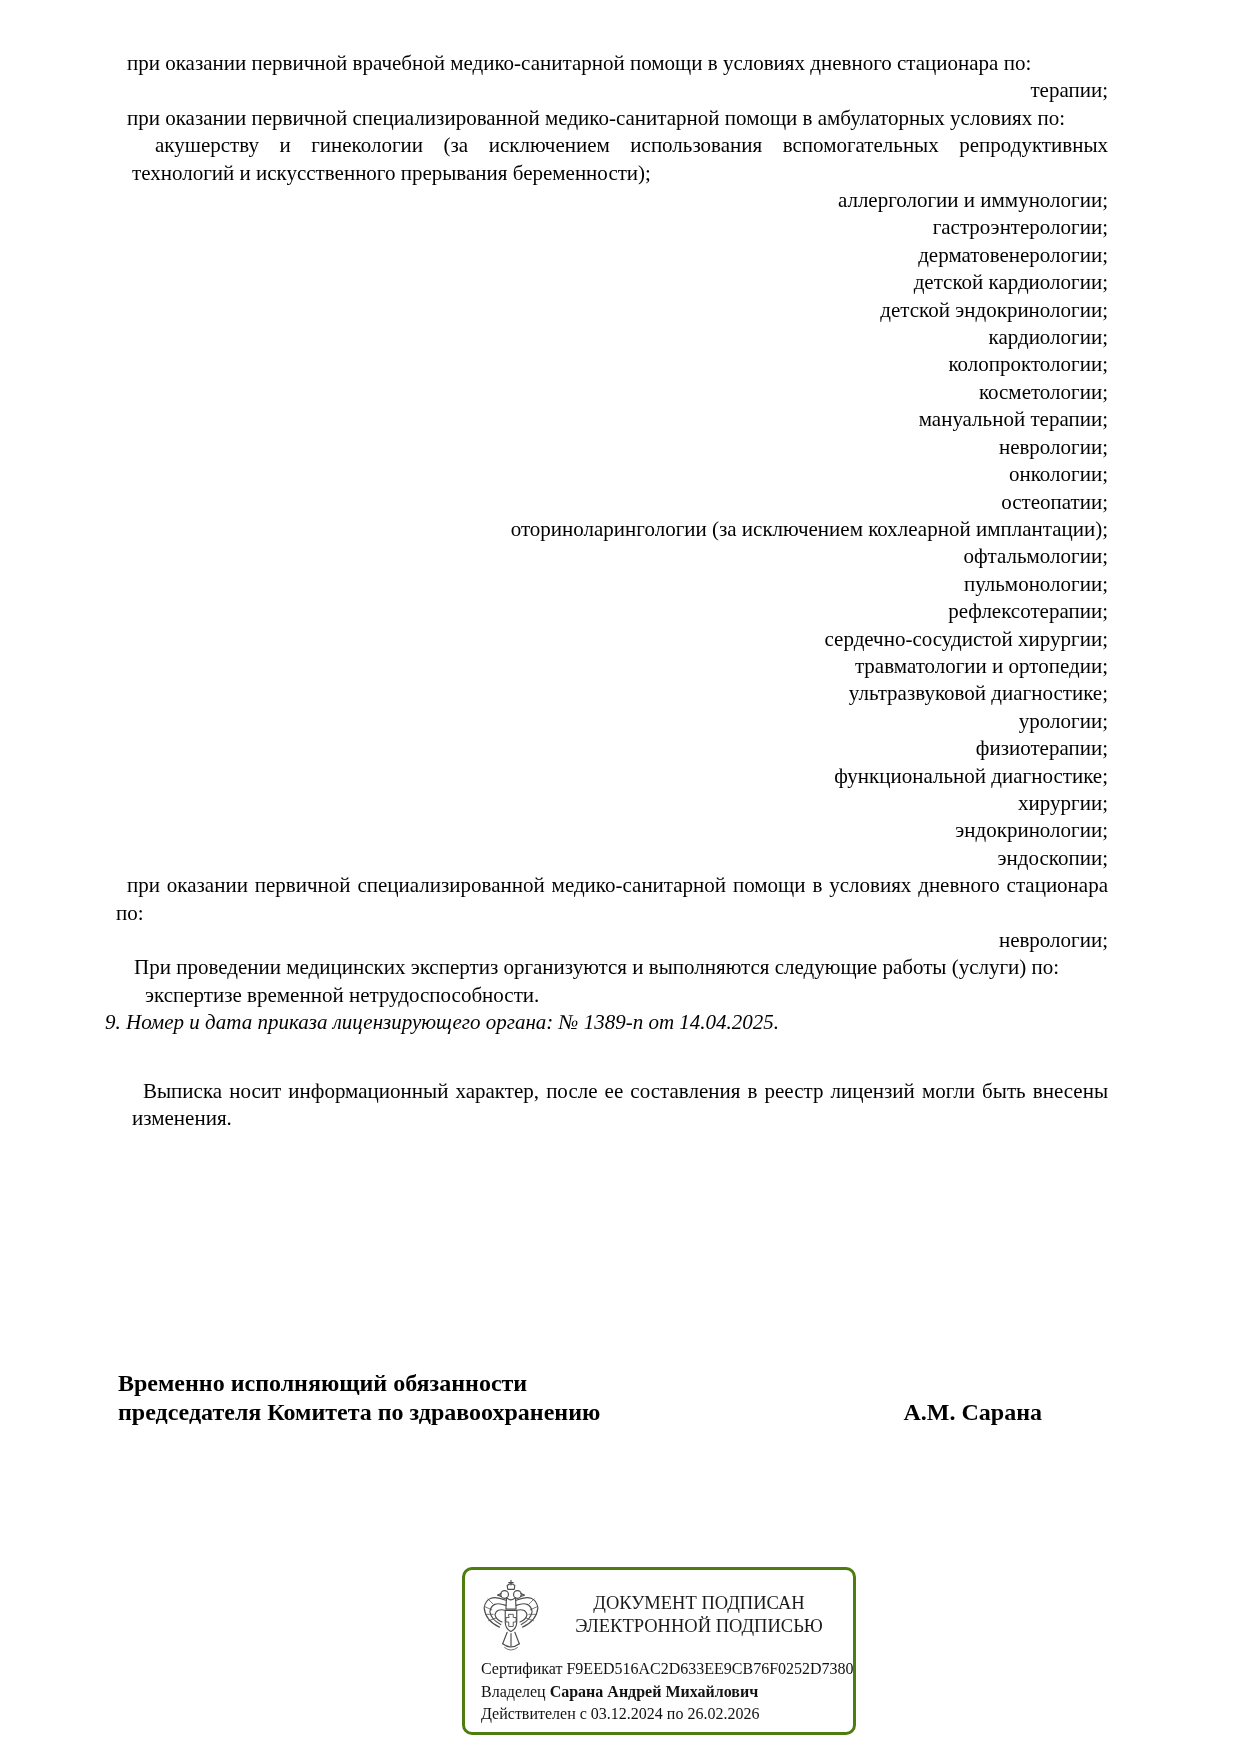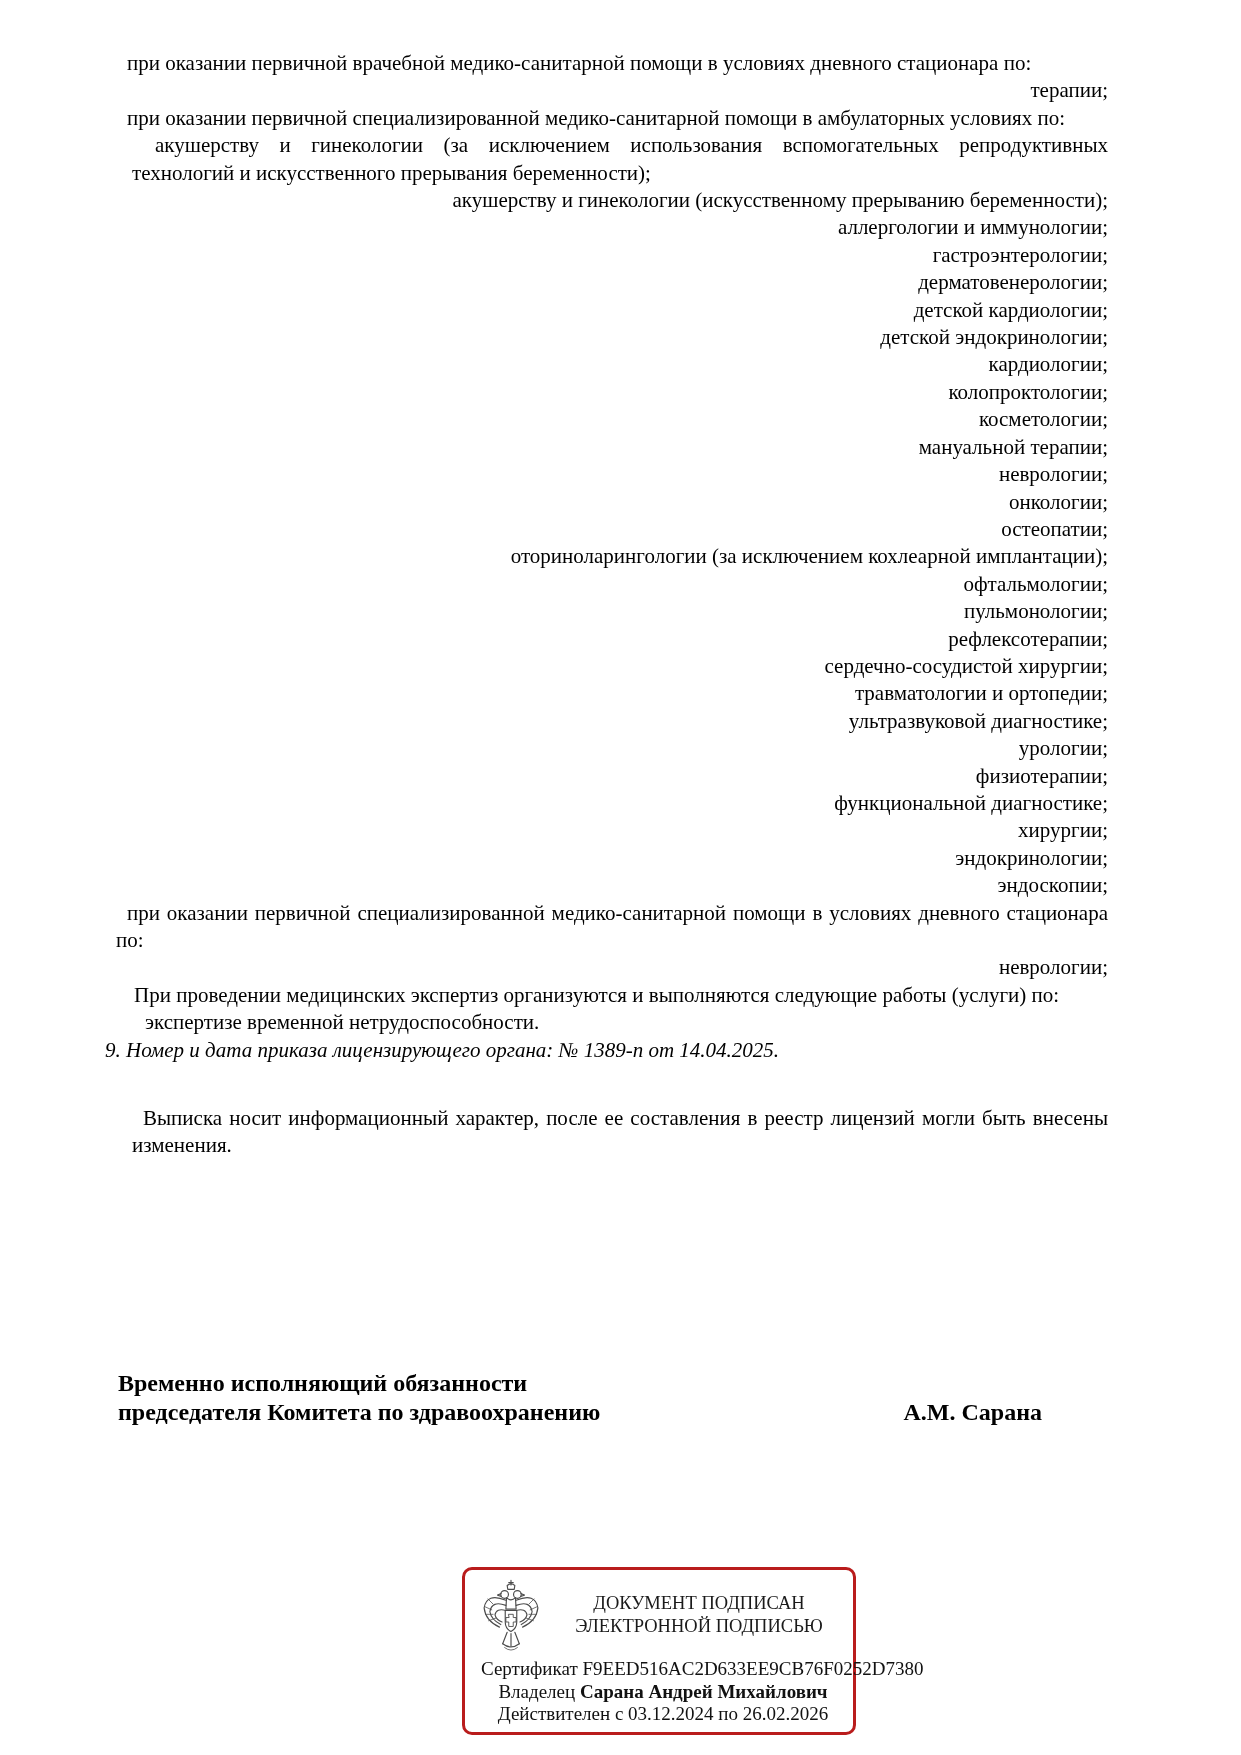--- a/index.html
+++ b/index.html
@@ -37,56 +37,54 @@
     line-height:29px;
     font-weight:bold;
   }
   .officer-row{display:flex;justify-content:space-between;align-items:flex-end;}
   
   .stamp{
     position:absolute;
     left:462px;top:1567px;
     width:394px;height:168px;
     box-sizing:border-box;
-    border:3px solid #b91c1c;
+    border:3px solid #4d7c0f;
     border-radius:10px;
     background:#fff;
   }
   .stamp-emblem{
     position:absolute;left:14px;top:8px;
     width:64px;height:88px;
   }
   .stamp-title{
     position:absolute;left:86px;right:6px;top:22px;
     text-align:center;
     font-size:18.5px;
     line-height:23px;
     color:#1a1a1a;
   }
   .stamp-details{
     position:absolute;left:16px;right:8px;top:88px;
-    font-size:19px;
+    font-size:16px;
     line-height:22.5px;
     color:#111;
     white-space:nowrap;
-    text-align:center;
   }
   .bold{font-weight:bold;}
 </style>
 </head>
 <body>
 
 <div class="page">
 
   <div class="doc-body" id="doc-body">
       <p class="para">при оказании первичной врачебной медико-санитарной помощи в условиях дневного стационара по:</p>
       <p class="item">терапии;</p>
       <p class="para">при оказании первичной специализированной медико-санитарной помощи в амбулаторных условиях по:</p>
       <p class="item-just">акушерству и гинекологии (за исключением использования вспомогательных репродуктивных технологий и искусственного прерывания беременности);</p>
-      <p class="item">акушерству и гинекологии (искусственному прерыванию беременности);</p>
       <p class="item">аллергологии и иммунологии;</p>
       <p class="item">гастроэнтерологии;</p>
       <p class="item">дерматовенерологии;</p>
       <p class="item">детской кардиологии;</p>
       <p class="item">детской эндокринологии;</p>
       <p class="item">кардиологии;</p>
       <p class="item">колопроктологии;</p>
       <p class="item">косметологии;</p>
       <p class="item">мануальной терапии;</p>
       <p class="item">неврологии;</p>

